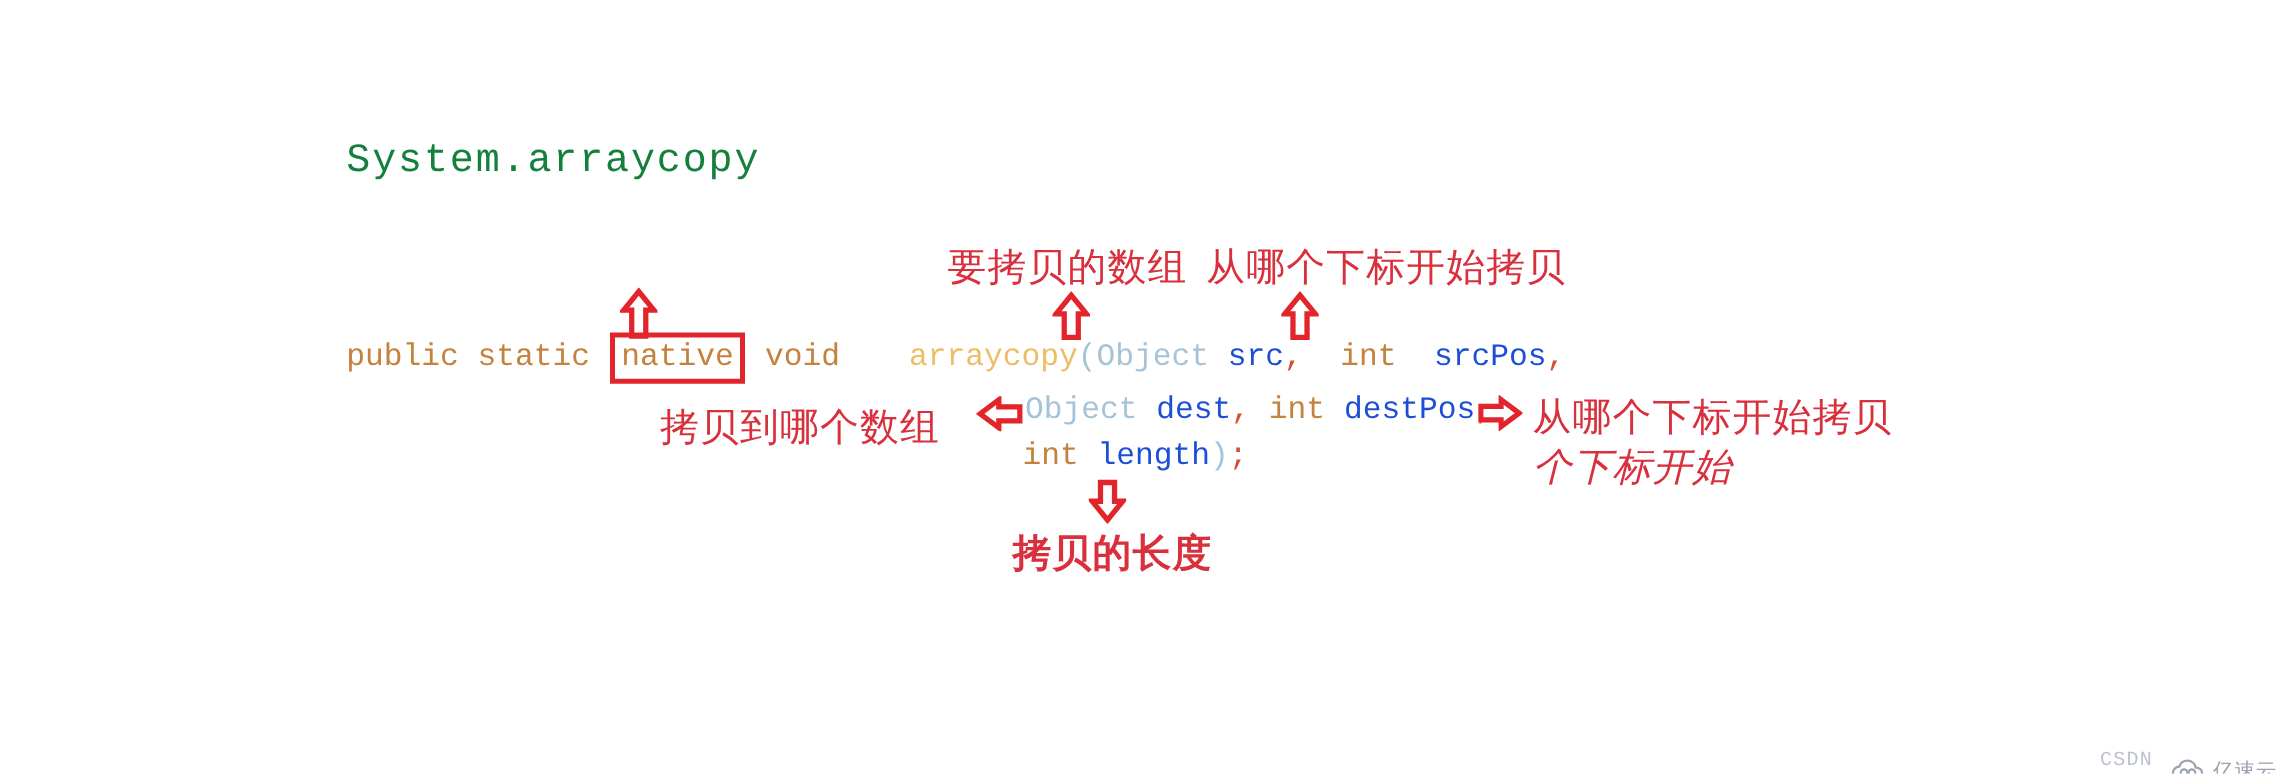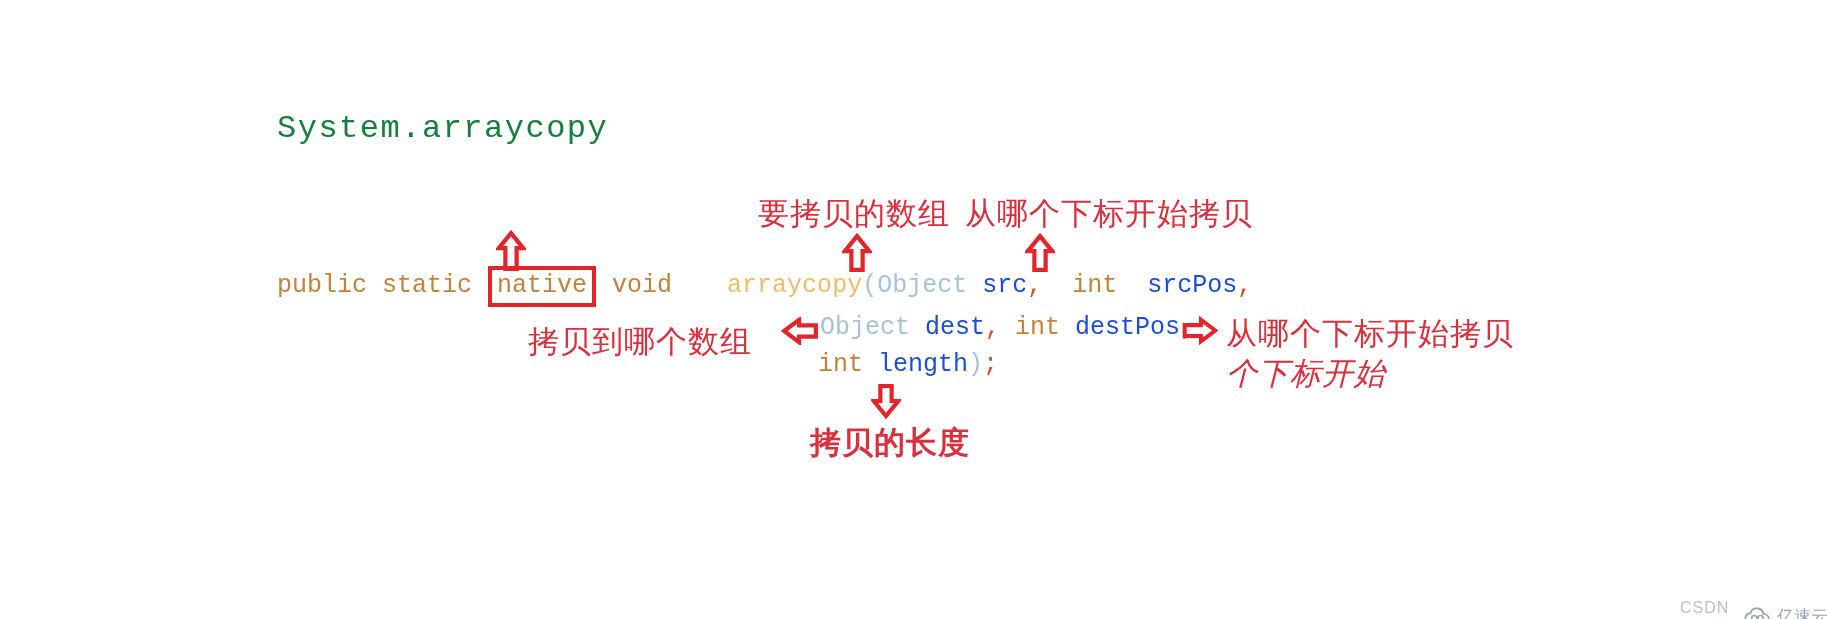--- a/index.html
+++ b/index.html
@@ -47,21 +47,21 @@
   }
   .arrow-svg{display:block;}
   
   .watermark{
     display:flex;
     align-items:center;
     gap:14px;
     color:#b9c0cc;
   }
   .wm-csdn{
-    font-family:Liberation Sans, sans-serif;
+    font-family:Liberation Mono, monospace;
     font-size:16px;
     letter-spacing:1px;
     color:#bcc3cf;
   }
   .wm-brand{
     display:flex;
     align-items:center;
     gap:4px;
     font-size:17px;
     color:#9aa3b0;

